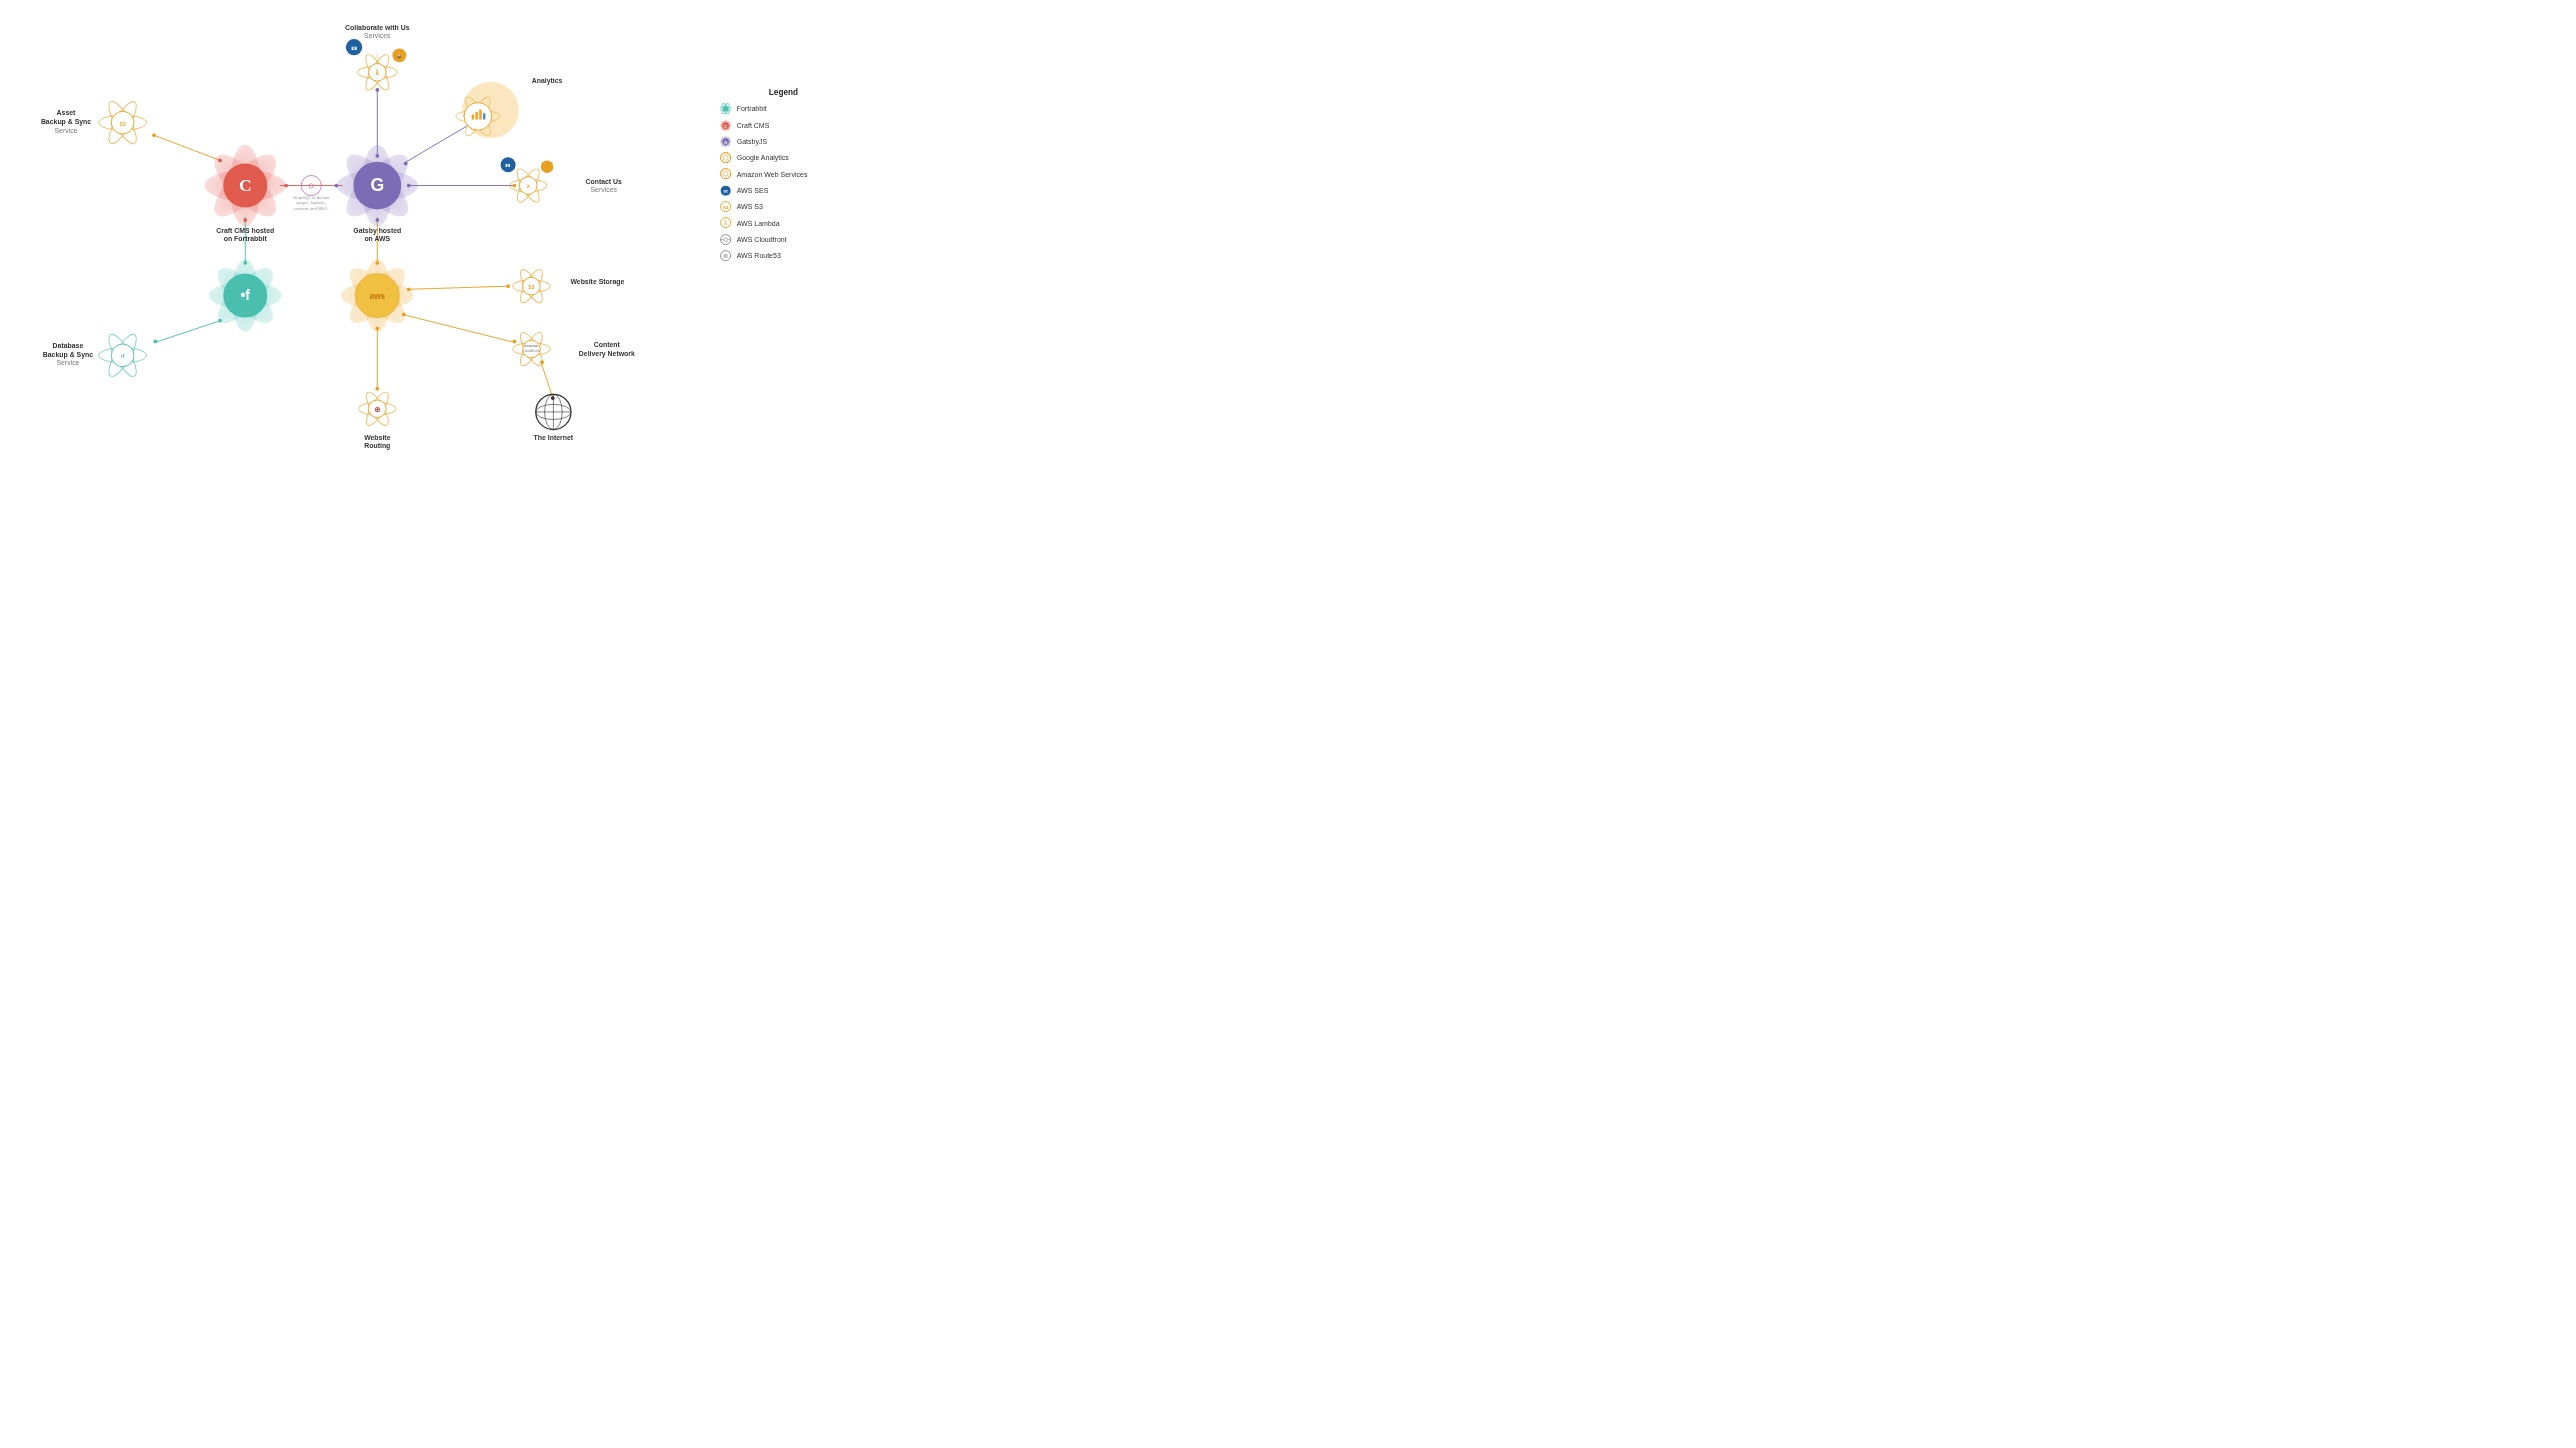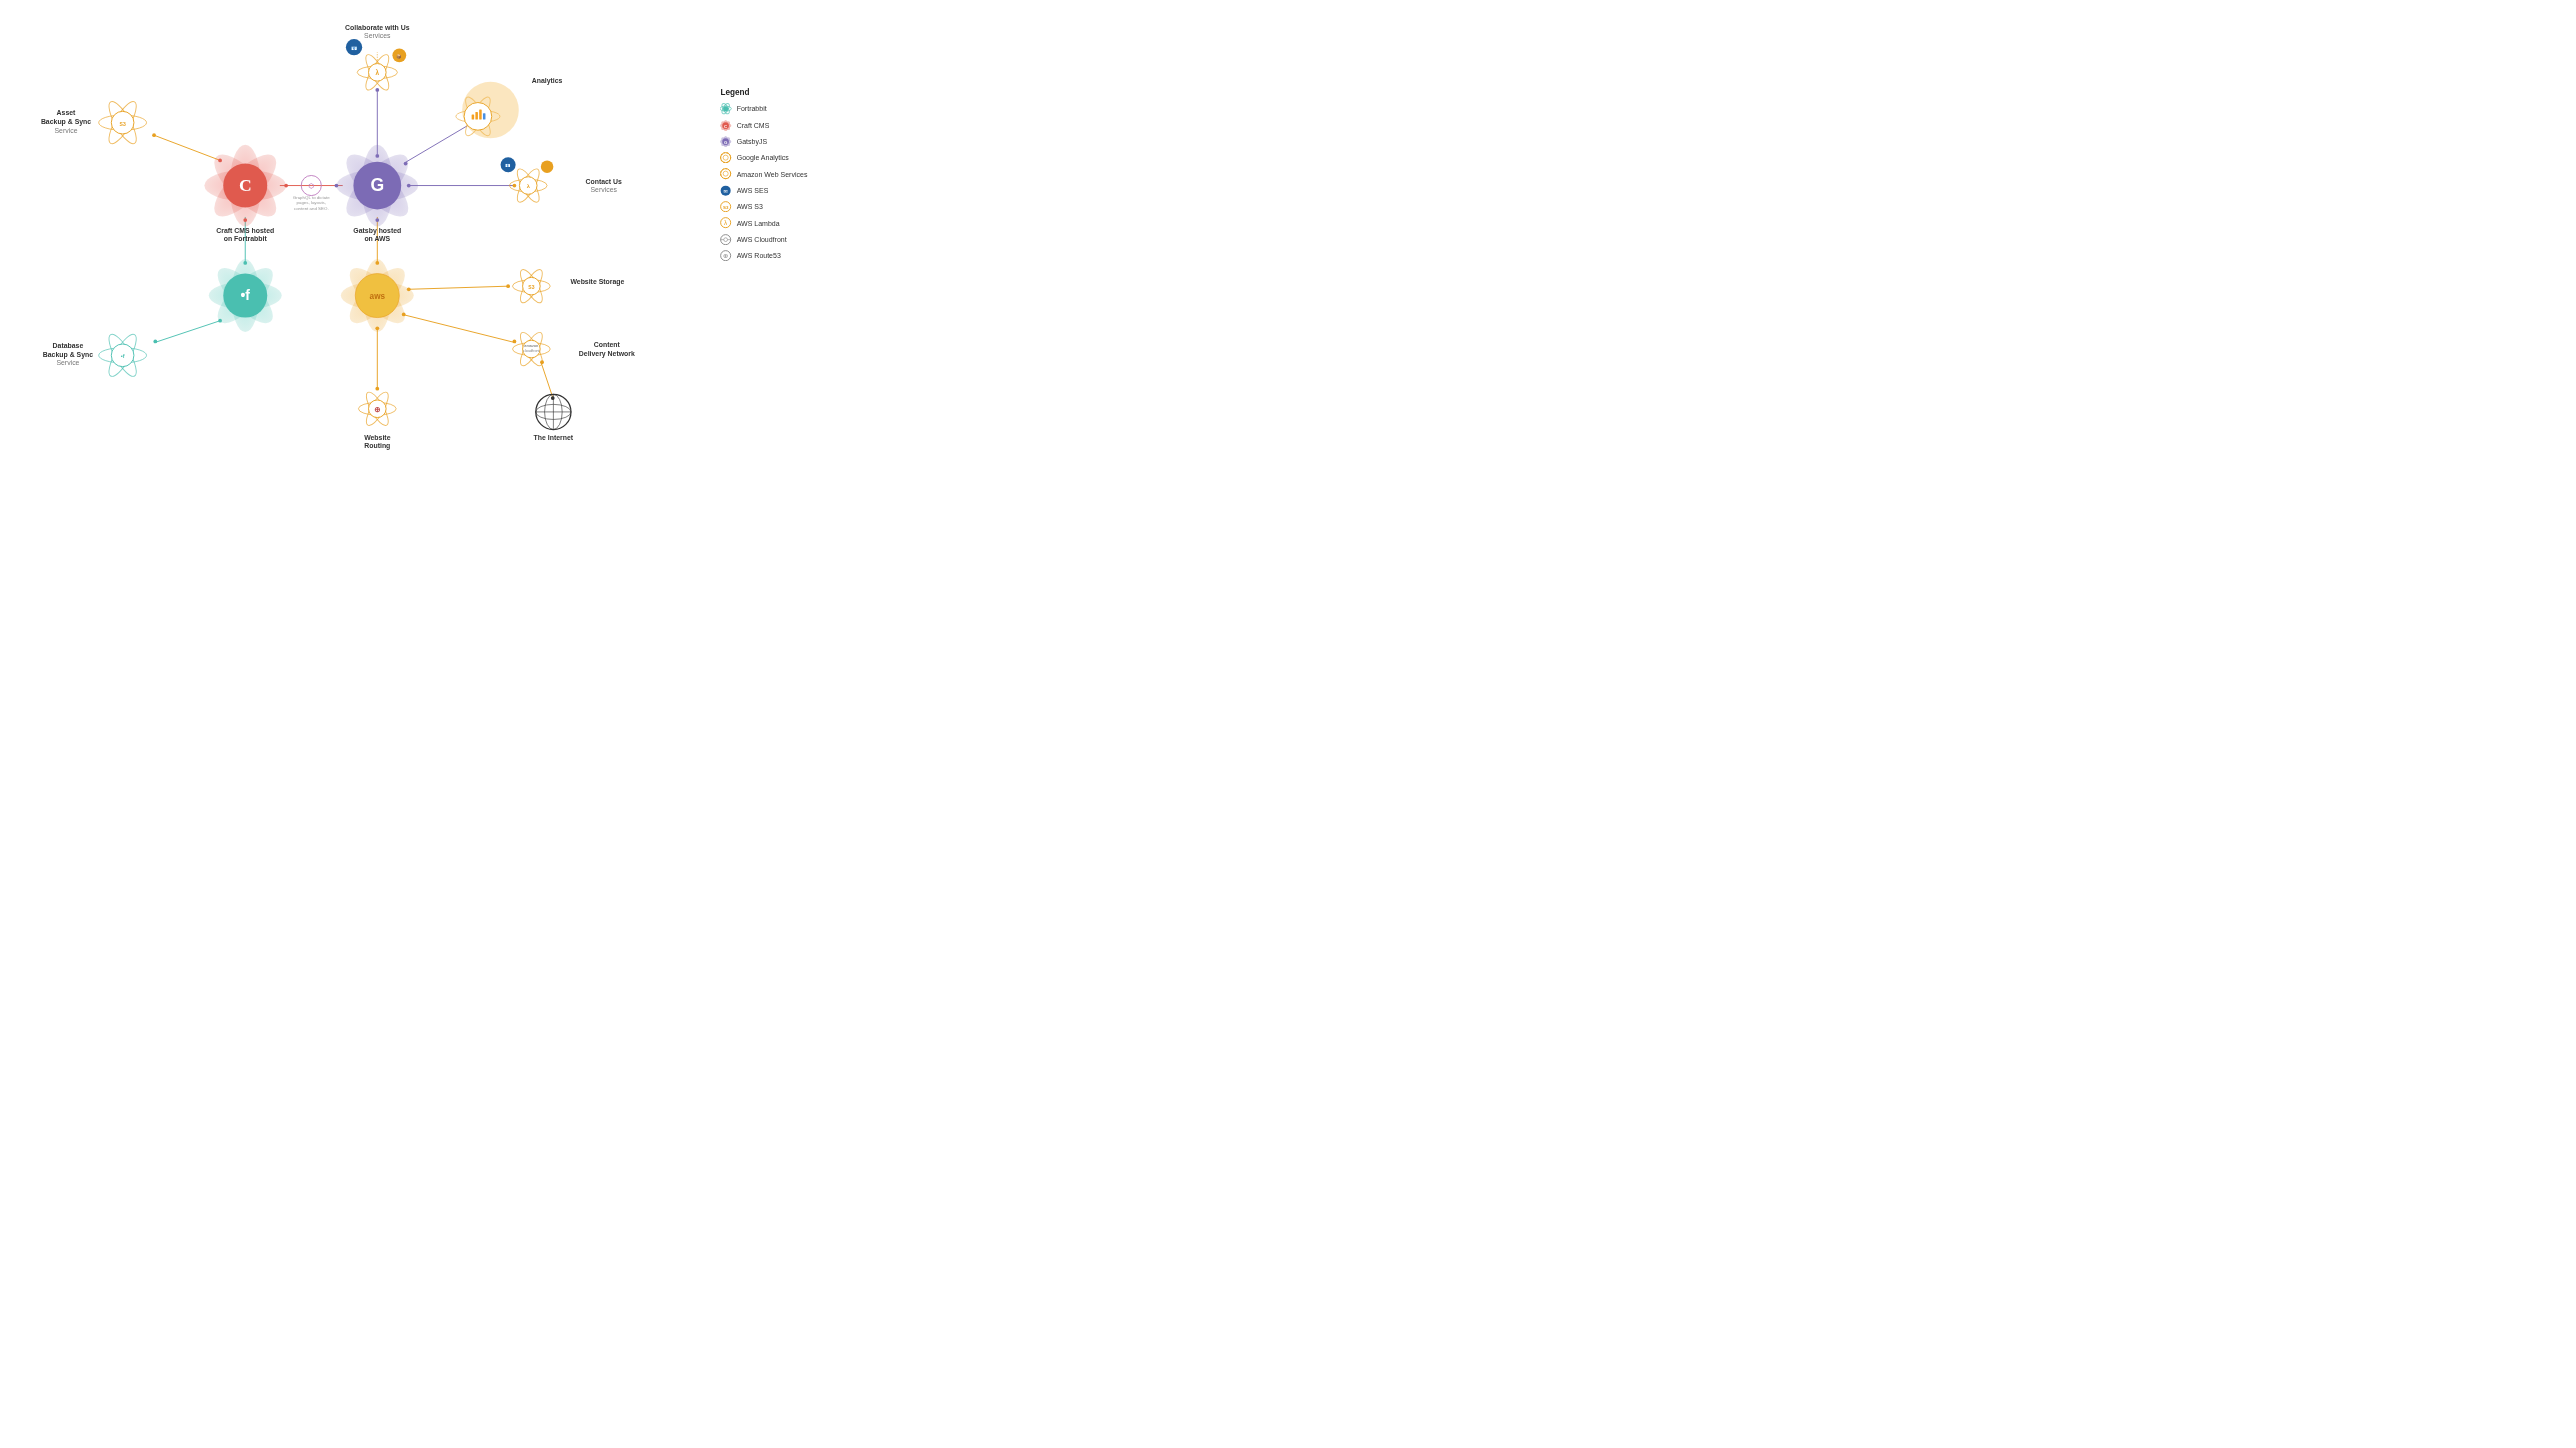--- a/index.html
+++ b/index.html
@@ -30,20 +30,21 @@
       right: 12.6px;
       top: 88px;
       width: 126px;
     }
 
     .legend-title {
       font-weight: bold;
       font-size: 8.2px;
       margin-bottom: 6.3px;
       color: #222;
+      text-align: center;
     }
 
     .legend-item {
       display: flex;
       align-items: center;
       margin-bottom: 5px;
       font-size: 7px;
       color: #333;
     }
 

